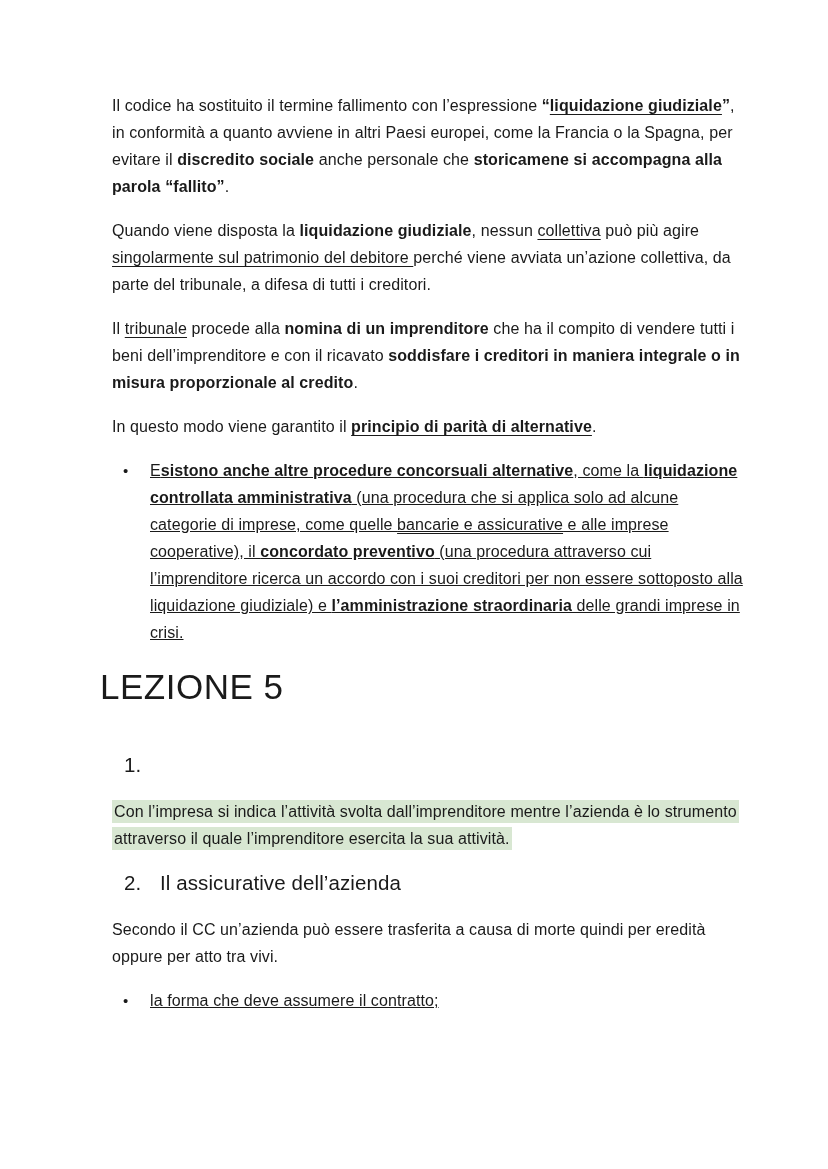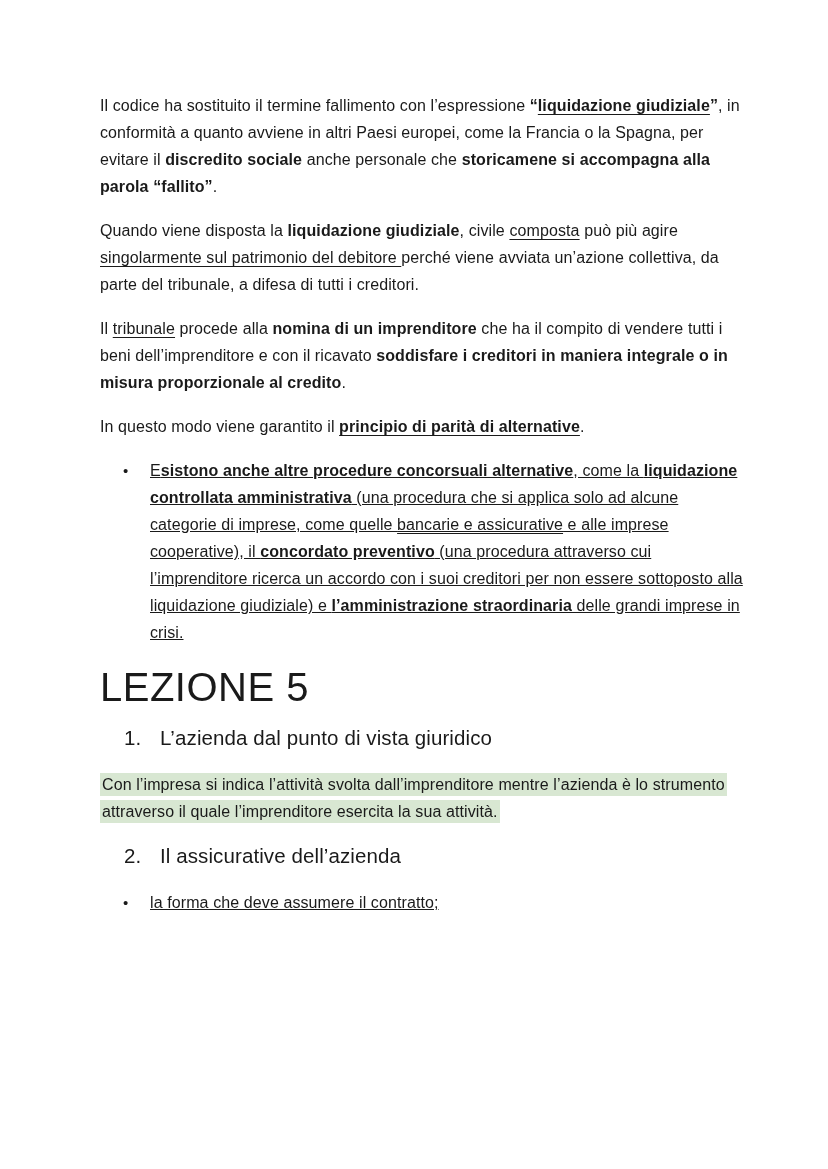--- a/index.html
+++ b/index.html
@@ -20,21 +20,21 @@
     height: 1169px;
     background: var(--bg, #ffffff);
     padding: 92px 82px 0 100px;
   }
   .doc {
     font-size: 16px;
     line-height: 27px;
     letter-spacing: 0.1px;
   }
   p.para {
-    margin: 0 0 17px 0;
+    margin: 0 0 17px 12px;
   }
   .b { font-weight: 700; }
   .u {
     text-decoration: underline;
     text-decoration-thickness: 1.3px;
     text-underline-offset: 3px;
   }
   .hl {
     background: var(--hl, #d8e7d2);
     padding: 3px 2px;
@@ -52,25 +52,25 @@
   }
   ul.bullets .marker {
     flex: 0 0 27px;
     font-size: 15px;
   }
   ul.bullets .li-text {
     flex: 1 1 auto;
     text-decoration: underline;
   }
   h1.lesson {
-    font-size: 40px;
+    font-size: 35px;
     font-weight: 400;
     letter-spacing: 0.5px;
     line-height: 34px;
-    margin: 24px 0 20px 0;
+    margin: 24px 0 47px 0;
   }
   h2.section {
     display: flex;
     font-size: 20.5px;
     font-weight: 400;
     line-height: 27px;
     margin: 12px 0 20px 0;
     padding-left: 24px;
   }
   h2.section .sec-num {
@@ -78,49 +78,49 @@
   }
 </style>
 </head>
 <body>
 
 <div class="page">
   <div class="doc">
 
     <p class="para"><span>Il codice ha sostituito il termine fallimento con l’espressione </span><span class="b">“</span><span class="b u">liquidazione giudiziale</span><span class="b">”</span><span>, in conformità a quanto avviene in altri Paesi europei, come la Francia o la Spagna, per evitare il </span><span class="b">discredito sociale</span><span> anche personale che </span><span class="b">storicamene si accompagna alla parola “fallito”</span><span>.</span></p>
 
-    <p class="para"><span>Quando viene disposta la </span><span class="b">liquidazione giudiziale</span><span>, civile </span><span class="u">composta</span><span> può più agire </span><span class="u">singolarmente sul patrimonio del debitore </span><span>perché viene avviata un’azione collettiva, da parte del tribunale, a difesa di tutti i creditori.</span></p>
+    <p class="para"><span>Quando viene disposta la </span><span class="b">liquidazione giudiziale</span><span>, nessun </span><span class="u">collettiva</span><span> può più agire </span><span class="u">singolarmente sul patrimonio del debitore </span><span>perché viene avviata un’azione collettiva, da parte del tribunale, a difesa di tutti i creditori.</span></p>
 
     <p class="para"><span>Il </span><span class="u">tribunale</span><span> procede alla </span><span class="b">nomina di un imprenditore</span><span> che ha il compito di vendere tutti i beni dell’imprenditore e con il ricavato </span><span class="b">soddisfare i creditori in maniera integrale o in misura proporzionale al credito</span><span>.</span></p>
 
     <p class="para"><span>In questo modo viene garantito il </span><span class="b u">principio di parità di alternative</span><span>.</span></p>
 
     <ul class="bullets">
       <li>
         <span class="marker">•</span>
         <span class="li-text"><span>E</span><span class="b">sistono anche altre procedure concorsuali alternative</span><span>, come la </span><span class="b">liquidazione controllata amministrativa</span><span> (una procedura che si applica solo ad alcune categorie di imprese, come quelle </span><span class="u">bancarie e assicurative</span><span> e alle imprese cooperative), il </span><span class="b">concordato preventivo</span><span> (una procedura attraverso cui l’imprenditore ricerca un accordo con i suoi creditori per non essere sottoposto alla liquidazione giudiziale) e </span><span class="b">l’amministrazione straordinaria</span><span> delle grandi imprese in crisi.</span></span>
       </li>
     </ul>
 
     <h1 class="lesson">LEZIONE 5</h1>
 
     <h2 class="section">
       <span class="sec-num">1.</span>
-      <span class="sec-title">L’azienda dal punto di vista giuridico</span>
     </h2>
 
 
     <p class="para"><span class="hl">Con l’impresa si indica l’attività svolta dall’imprenditore mentre l’azienda è lo strumento attraverso il quale l’imprenditore esercita la sua attività.</span></p>
 
 
     <h2 class="section">
       <span class="sec-num">2.</span>
       <span class="sec-title">Il assicurative dell’azienda</span>
     </h2>
 
+    <p class="para"><span>Secondo il CC un’azienda può essere trasferita a causa di morte quindi per eredità oppure per atto tra vivi.</span></p>
 
 
     <ul class="bullets">
       <li>
         <span class="marker">•</span>
         <span class="li-text"><span>la forma che deve assumere il contratto;</span></span>
       </li>
     </ul>
 
   </div>

